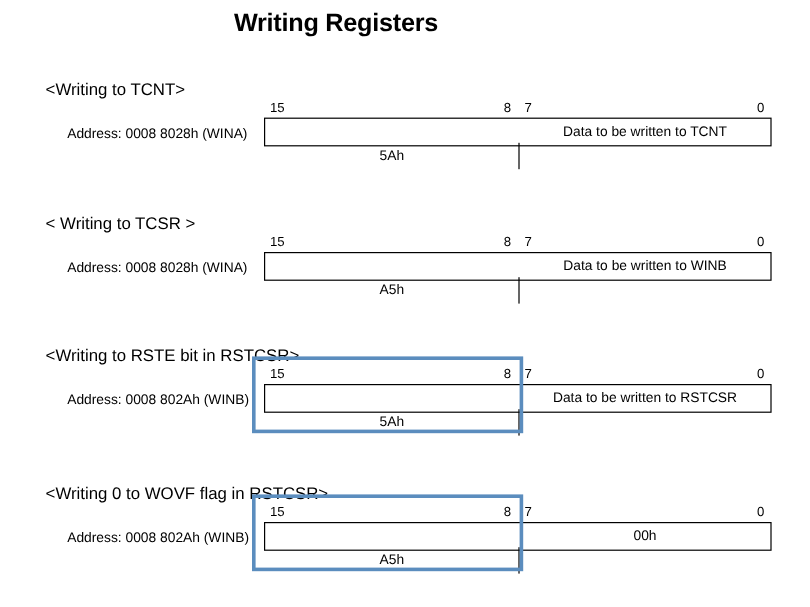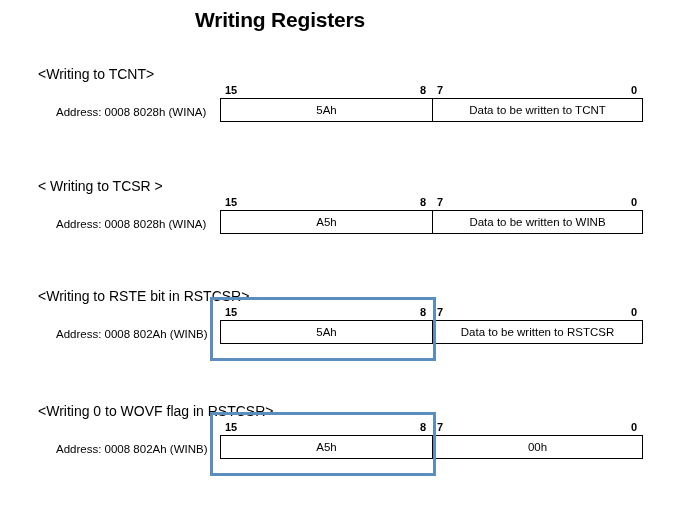--- a/index.html
+++ b/index.html
@@ -57,21 +57,20 @@
   .register {
     position: absolute;
     left: 220px;
     top: 16px;
     width: 423px;
   }
   .bitlabels {
     position: relative;
     height: 16px;
     width: 423px;
-    font-weight: bold;
   }
   .bitlabel {
     position: absolute;
     top: 0;
     font-size: 11px;
     line-height: 16px;
     color: #000000;
   }
   .bit-15 { left: 5px; }
   .bit-8  { left: 186px; width: 20px; text-align: right; }
@@ -92,20 +91,21 @@
     align-items: center;
     justify-content: center;
     font-size: 11.5px;
     box-sizing: border-box;
     height: 100%;
     color: #000000;
   }
   .reg-cell-left {
     width: 212px;
     border-right: 1.6px solid #000000;
+    margin-top: 20px;
   }
   .reg-cell-right {
     flex: 1;
   }
 
   
   .highlight-box {
     position: absolute;
     border: 3px solid #5B8DBE;
     box-sizing: border-box;

